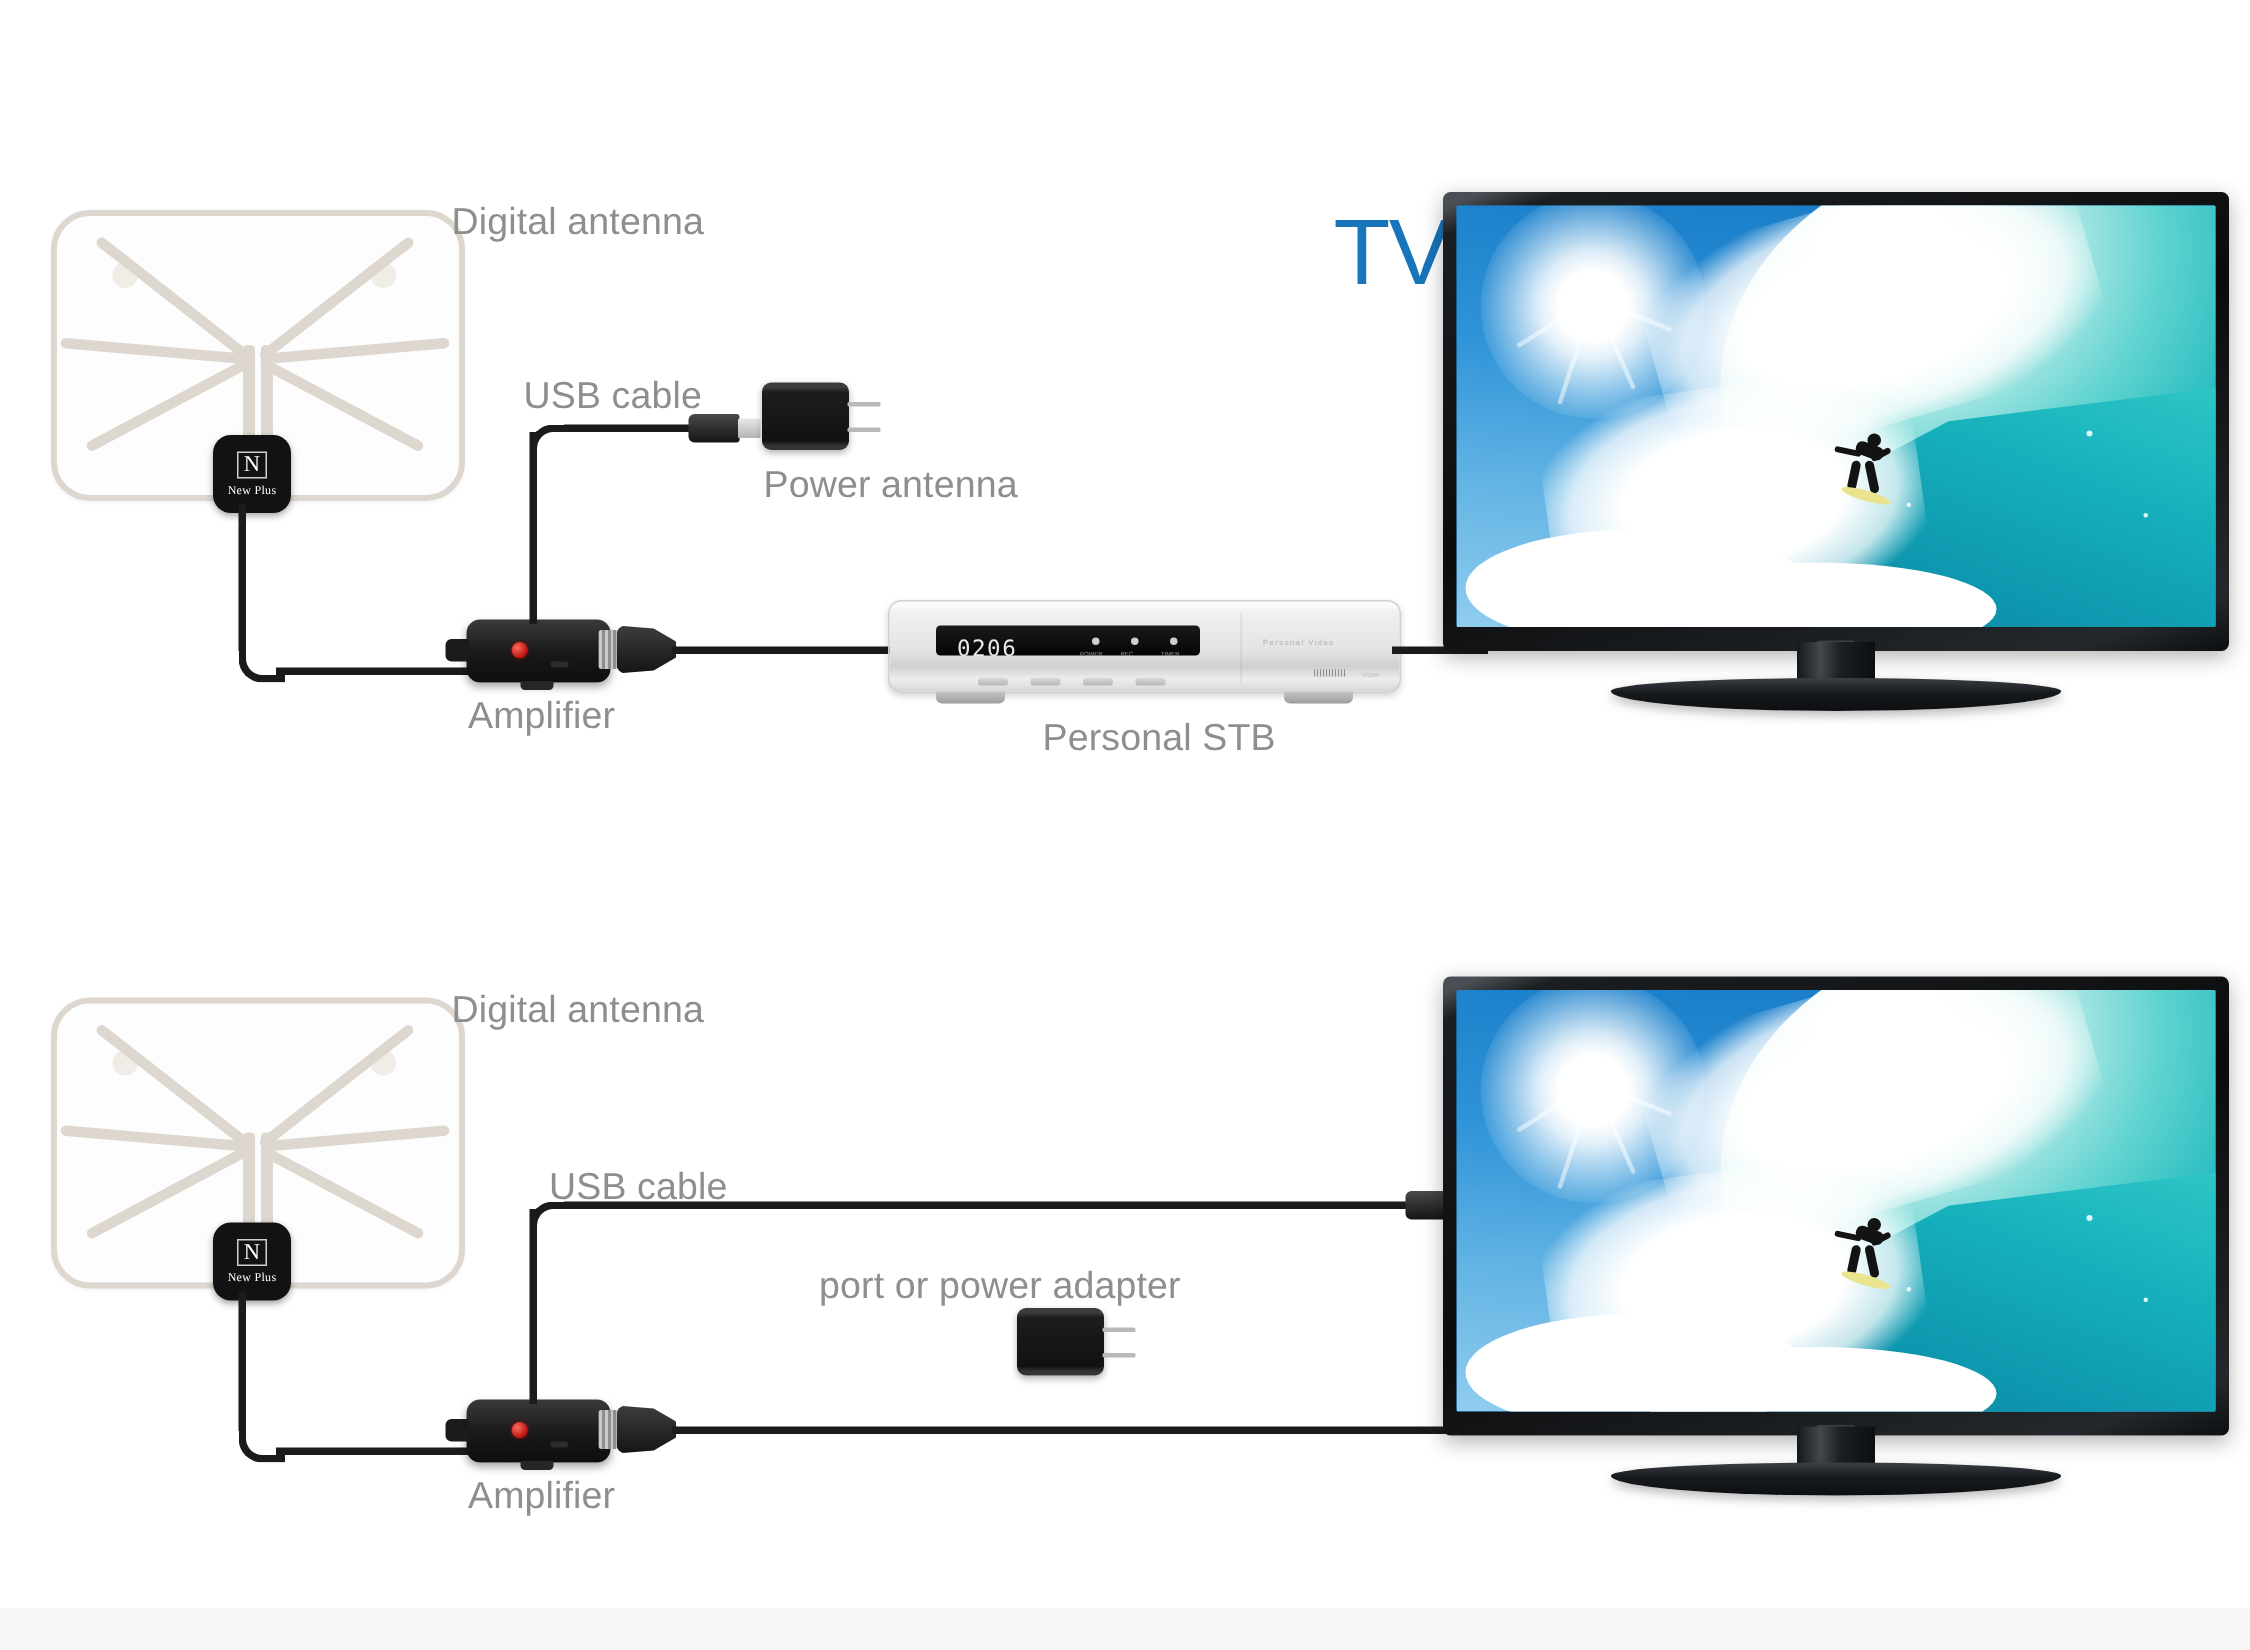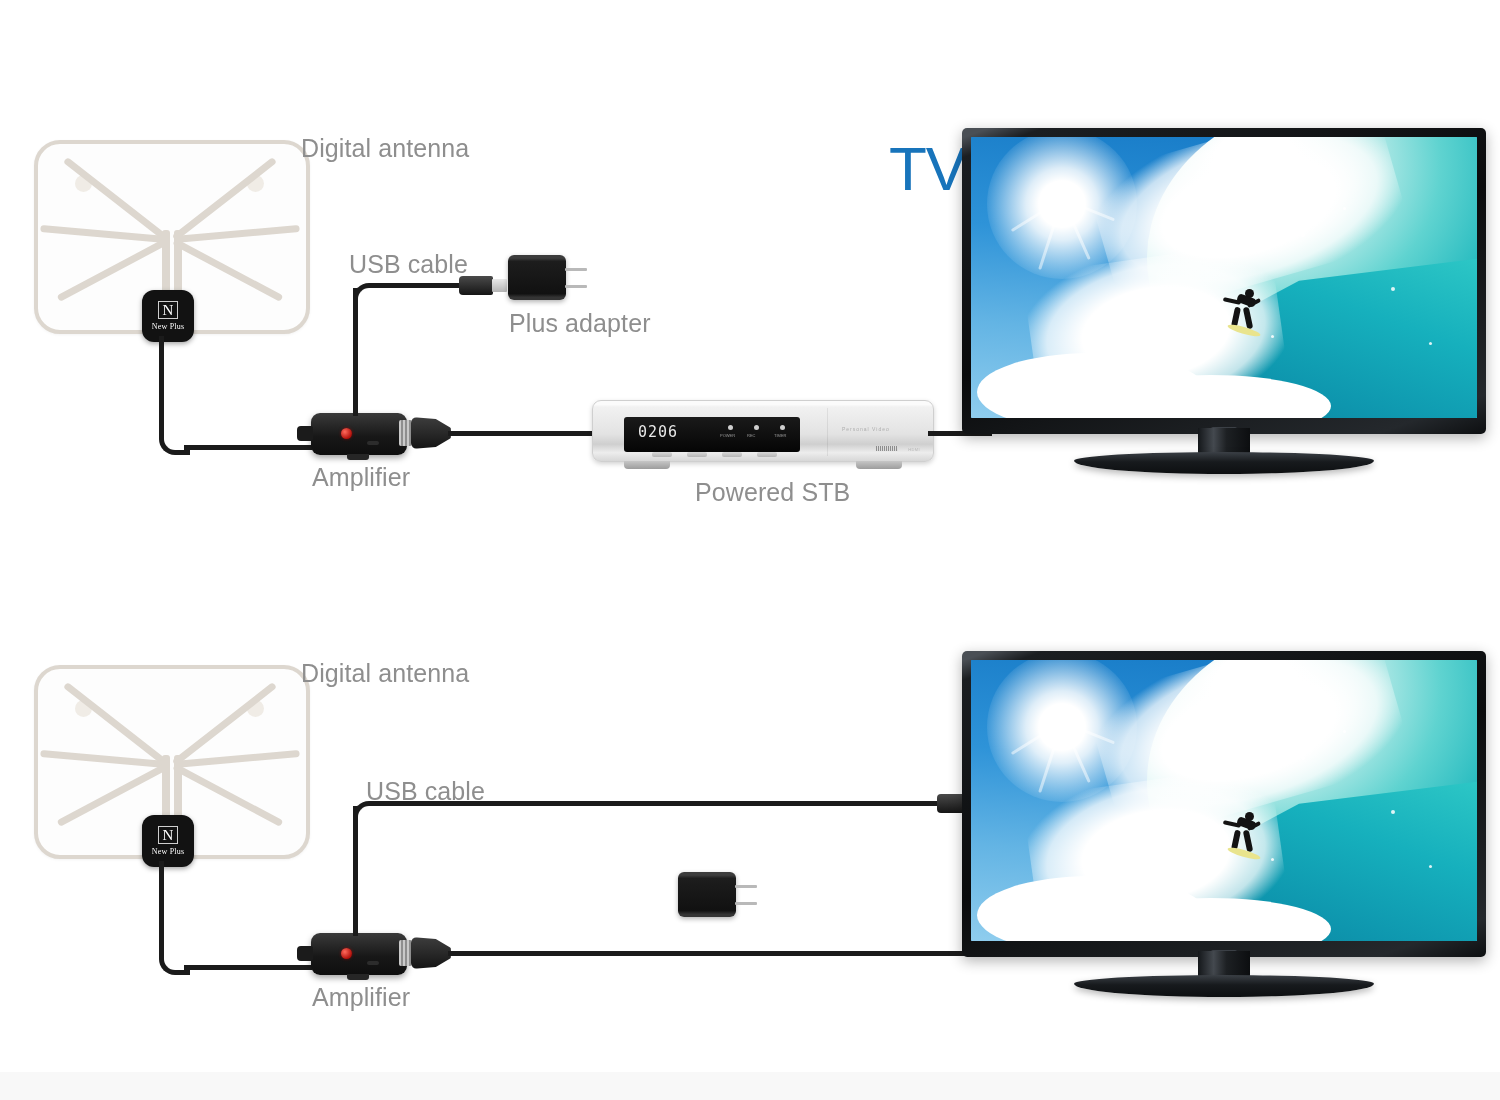--- a/index.html
+++ b/index.html
@@ -57,21 +57,21 @@
   .usb .grip{position:absolute;left:0;top:0;width:34px;height:19px;
       background:linear-gradient(180deg,#4a4a4a,#151515);border-radius:4px 2px 2px 4px;}
   .usb .tip{position:absolute;left:33px;top:3px;width:15px;height:13px;
       background:linear-gradient(180deg,#e8e8e8,#b4b4b4);border-radius:1px;}
 
   
   .stb{position:absolute;}
   .stb .case{position:absolute;left:0;top:0;width:100%;height:100%;border-radius:9px;
       background:linear-gradient(180deg,#fbfbfb 0 6%,#f1f1f1 10%,#e3e3e3 55%,#cfcfcf 72%,#ededed 86%,#d7d7d7 100%);
       border:1px solid #cfcfcf;box-sizing:border-box;box-shadow:0 2px 5px rgba(0,0,0,.18);}
-  .stb .glass{position:absolute;left:32px;top:17px;width:176px;height:35px;
+  .stb .glass{position:absolute;left:32px;top:17px;width:176px;height:20px;
       background:linear-gradient(180deg,#1a1a1a,#050505);border-radius:3px;}
   .stb .vfd{position:absolute;left:14px;top:6px;color:#e9e9e9;font-size:15px;letter-spacing:1px;
       font-family:"DejaVu Sans Mono","Liberation Mono",monospace;}
   .stb .ind{position:absolute;top:8px;width:5px;height:5px;border-radius:50%;background:#cfcfcf;}
   .stb .indlbl{position:absolute;top:16px;font-size:4px;color:#9a9a9a;white-space:nowrap;}
   .stb .btn{position:absolute;top:52px;width:20px;height:5px;border-radius:2px;
       background:linear-gradient(180deg,#d8d8d8,#b6b6b6);}
   .stb .brand{position:absolute;left:250px;top:26px;font-size:5px;color:#aeaeae;letter-spacing:1px;}
   .stb .fine{position:absolute;right:14px;top:47px;font-size:4px;color:#b6b6b6;letter-spacing:.4px;}
   .stb .bar{position:absolute;right:36px;top:46px;width:22px;height:5px;
@@ -157,21 +157,21 @@
     <div class="grip"></div>
     <div class="tip"></div>
   </div>
   <div class="lbl" style="left:349px;top:250px;">USB cable</div>
 
   <div class="psu" style="left:508px;top:255px;width:58px;height:45px;">
     <div class="body"></div>
     <div class="prong" style="left:57px;top:13px;width:22px;"></div>
     <div class="prong" style="left:57px;top:30px;width:22px;"></div>
   </div>
-  <div class="lbl" style="left:509px;top:309px;">Plus adapter</div>
+  <div class="lbl" style="left:509px;top:309px;">Power antenna</div>
 
   <div class="cable" style="left:448px;top:431px;width:150px;height:5px;"></div>
 
   <div class="stb" style="left:592px;top:400px;width:342px;height:62px;">
     <div class="case"></div>
     <div class="seam"></div>
     <div class="glass">
       <div class="vfd">0206</div>
       <div class="ind" style="left:104px;"></div>
       <div class="ind" style="left:130px;"></div>
@@ -183,21 +183,21 @@
     <div class="btn" style="left:60px;"></div>
     <div class="btn" style="left:95px;"></div>
     <div class="btn" style="left:130px;"></div>
     <div class="btn" style="left:165px;"></div>
     <div class="brand">Personal Video</div>
     <div class="bar"></div>
     <div class="fine">HDMI</div>
     <div class="foot" style="left:32px;"></div>
     <div class="foot" style="right:32px;"></div>
   </div>
-  <div class="lbl" style="left:695px;top:478px;">Powered STB</div>
+  <div class="lbl" style="left:695px;top:478px;">Personal STB</div>
 
   <div class="cable" style="left:928px;top:431px;width:64px;height:5px;"></div>
 
   <div class="bigtype" style="left:889px;top:133px;font-size:62px;">TV</div>
 
   <div class="tv" style="left:962px;top:128px;width:524px;height:306px;">
     <div class="bezel">
       <div class="screen">
         <div class="sky"></div>
         <div class="sun" style="left:16px;top:-8px;width:150px;height:150px;"></div>
@@ -275,20 +275,21 @@
 
   <div class="cable" style="left:353px;top:806px;width:5px;height:130px;"></div>
   <div class="cableR" style="left:353px;top:801px;width:24px;height:24px;border-radius:16px 0 0 0;border-bottom:none;border-right:none;"></div>
   <div class="cable" style="left:376px;top:801px;width:562px;height:5px;"></div>
   <div class="usb" style="left:937px;top:794px;">
     <div class="grip"></div>
     <div class="tip"></div>
   </div>
   <div class="lbl" style="left:366px;top:777px;">USB cable</div>
 
+  <div class="lbl" style="left:546px;top:843px;">port or power adapter</div>
 
   <div class="psu" style="left:678px;top:872px;width:58px;height:45px;">
     <div class="body"></div>
     <div class="prong" style="left:57px;top:13px;width:22px;"></div>
     <div class="prong" style="left:57px;top:30px;width:22px;"></div>
   </div>
 
 
   <div class="tv" style="left:962px;top:651px;width:524px;height:306px;">
     <div class="bezel">

